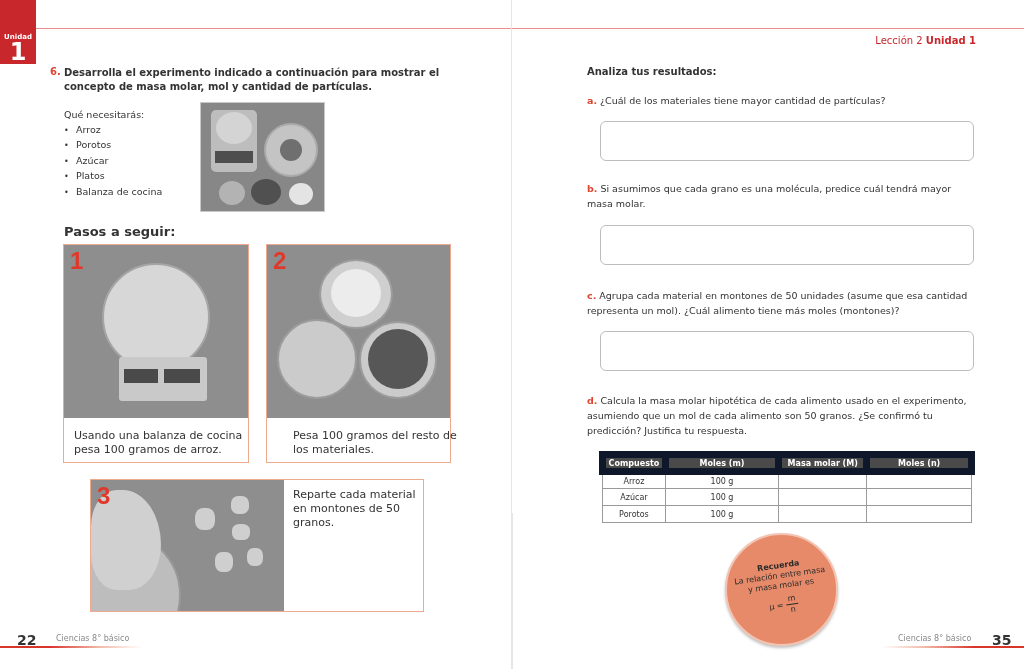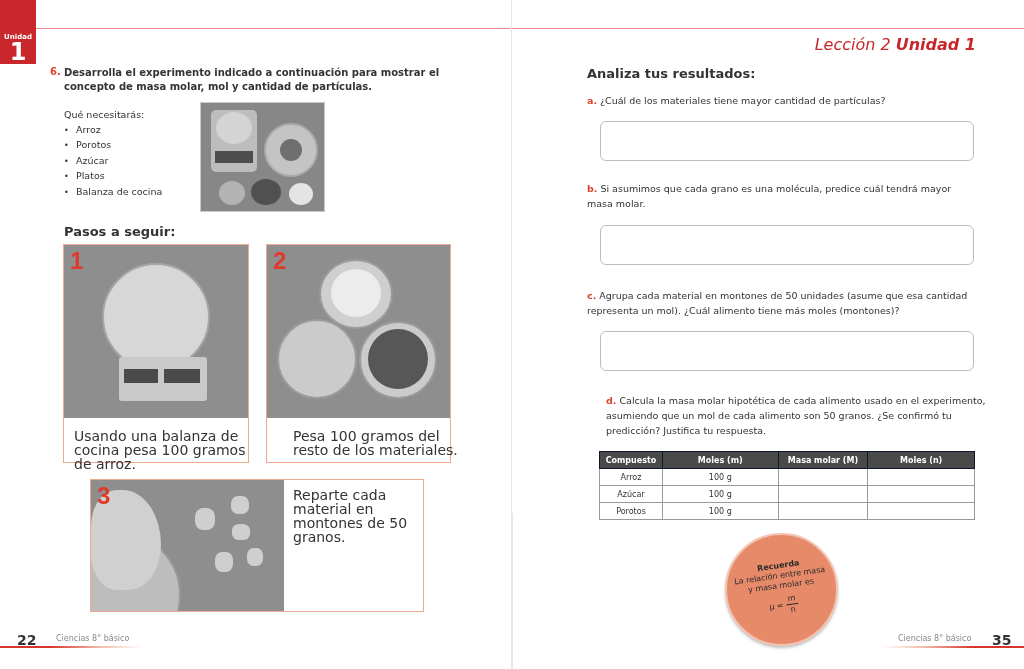--- a/index.html
+++ b/index.html
@@ -22,47 +22,47 @@
 
   .needs { position: absolute; left: 64px; top: 108px; font-size: 9.5px; line-height: 14.6px; color: #333; }
   .needs ul { list-style: none; }
   .needs li::before { content: "•"; display: inline-block; width: 12px; font-size: 8px; }
   .photo { position: absolute; background: #8a8a8a; overflow: hidden; }
   .photo-main { left: 200px; top: 102px; width: 125px; height: 110px; border: 1px solid #c9c9c9; background: #878787; }
 
   .steps-title { position: absolute; left: 64px; top: 224px; font-size: 13px; font-weight: bold; color: #333; }
   .step-card { position: absolute; border: 1px solid #eeaa8f; background: #fff; }
   .step-card .img { position: absolute; left: 0; top: 0; right: 0; background: #8e8e8e; overflow: hidden; }
-  .step-card .cap { position: absolute; font-size: 14px; line-height: 14px; color: #333; }
+  .step-card .cap { position: absolute; font-size: 11px; line-height: 14px; color: #333; }
   .step-num { position: absolute; left: 6px; top: 2px; font-size: 24px; font-weight: bold; color: #e0392b; font-family: "Liberation Sans", sans-serif; }
   .s1 { left: 63px; top: 244px; width: 186px; height: 219px; }
   .s1 .img { height: 173px; }
   .s1 .cap { left: 10px; top: 184px; width: 172px; }
   .s2 { left: 266px; top: 244px; width: 185px; height: 219px; }
   .s2 .img { height: 173px; }
   .s2 .cap { left: 10px; top: 184px; width: 170px; margin-left: 16px; }
   .s3 { left: 90px; top: 479px; width: 334px; height: 133px; }
   .s3 .img { width: 193px; right: auto; height: 131px; }
   .s3 .cap { left: 202px; top: 8px; width: 125px; }
 
   .plate { position: absolute; border-radius: 50%; }
   .footer-num { position: absolute; top: 632px; font-size: 14px; font-weight: bold; color: #333; }
   .footer-txt { position: absolute; top: 634px; font-size: 8px; color: #888; }
   .footer-bar { position: absolute; top: 646px; height: 2px; }
 
-  .lesson { position: absolute; right: 48px; top: 35px; font-size: 16px; color: #c8282c; font-style: italic; }
+  .lesson { position: absolute; right: 48px; top: 35px; font-size: 10px; color: #c8282c; }
   .lesson b { font-weight: bold; }
-  .analyze { position: absolute; left: 75px; top: 66px; font-size: 13px; font-weight: bold; color: #333; }
+  .analyze { position: absolute; left: 75px; top: 66px; font-size: 10px; font-weight: bold; color: #333; }
   .q { position: absolute; left: 75px; font-size: 9.5px; line-height: 15px; color: #333; width: 390px; }
   .q .ql { color: #e0442e; font-weight: bold; margin-right: 3px; }
   .q .qt { display: inline; }
   .ans { position: absolute; left: 88px; width: 374px; height: 40px; border: 1.5px solid #bdbdbd; border-radius: 6px; background: #fff; }
 
   table.res { position: absolute; left: 87px; top: 451px; width: 376px; border-collapse: collapse; font-size: 8px; }
-  table.res th { background: #4a4a4a; color: #fff; font-weight: bold; height: 17px; border: 1px solid #0f172a; }
+  table.res th { background: #4a4a4a; color: #fff; font-weight: bold; height: 17px; border: 7px solid #0f172a; }
   table.res td { height: 17px; border: 1px solid #9a9a9a; text-align: center; color: #333; }
 
   .recuerda { position: absolute; left: 213px; top: 533px; width: 113px; height: 113px; border-radius: 50%; background: #e68a6a; box-shadow: 0 2px 3px rgba(0,0,0,0.25); border: 2px solid #f3c4b2; }
   .recuerda .inner { position: absolute; left: 0; top: 26px; width: 109px; text-align: center; transform: rotate(-8deg); font-size: 8px; color: #2b2b2b; line-height: 10px; }
   .recuerda .ttl { font-weight: bold; }
   .formula { display: inline-flex; align-items: center; margin-top: 4px; font-size: 8px; }
   .frac { display: inline-flex; flex-direction: column; align-items: center; margin-left: 3px; }
   .frac .n { border-bottom: 1px solid #2b2b2b; padding: 0 2px; }
 </style>
 </head>
@@ -163,21 +163,21 @@
   <div class="q" style="top:181px;">
     <span class="ql">b.</span><span class="qt">Si asumimos que cada grano es una molécula, predice cuál tendrá mayor masa molar.</span>
   </div>
   <div class="ans" style="top:225px;"></div>
 
   <div class="q" style="top:288px;">
     <span class="ql">c.</span><span class="qt">Agrupa cada material en montones de 50 unidades  (asume que esa cantidad representa un mol). ¿Cuál alimento tiene más moles (montones)?</span>
   </div>
   <div class="ans" style="top:331px;"></div>
 
-  <div class="q" style="top:393px;margin-left:19px;">
+  <div class="q" style="top:393px;">
     <span class="ql">d.</span><span class="qt">Calcula la masa molar hipotética de cada alimento usado en el experimento, asumiendo que un mol de cada alimento son 50 granos. ¿Se confirmó tu predicción? Justifica tu respuesta.</span>
   </div>
 
   <table class="res">
     <colgroup>
         <col style="width:63px">
         <col style="width:116px">
         <col style="width:90px">
         <col style="width:107px">
       </colgroup>

